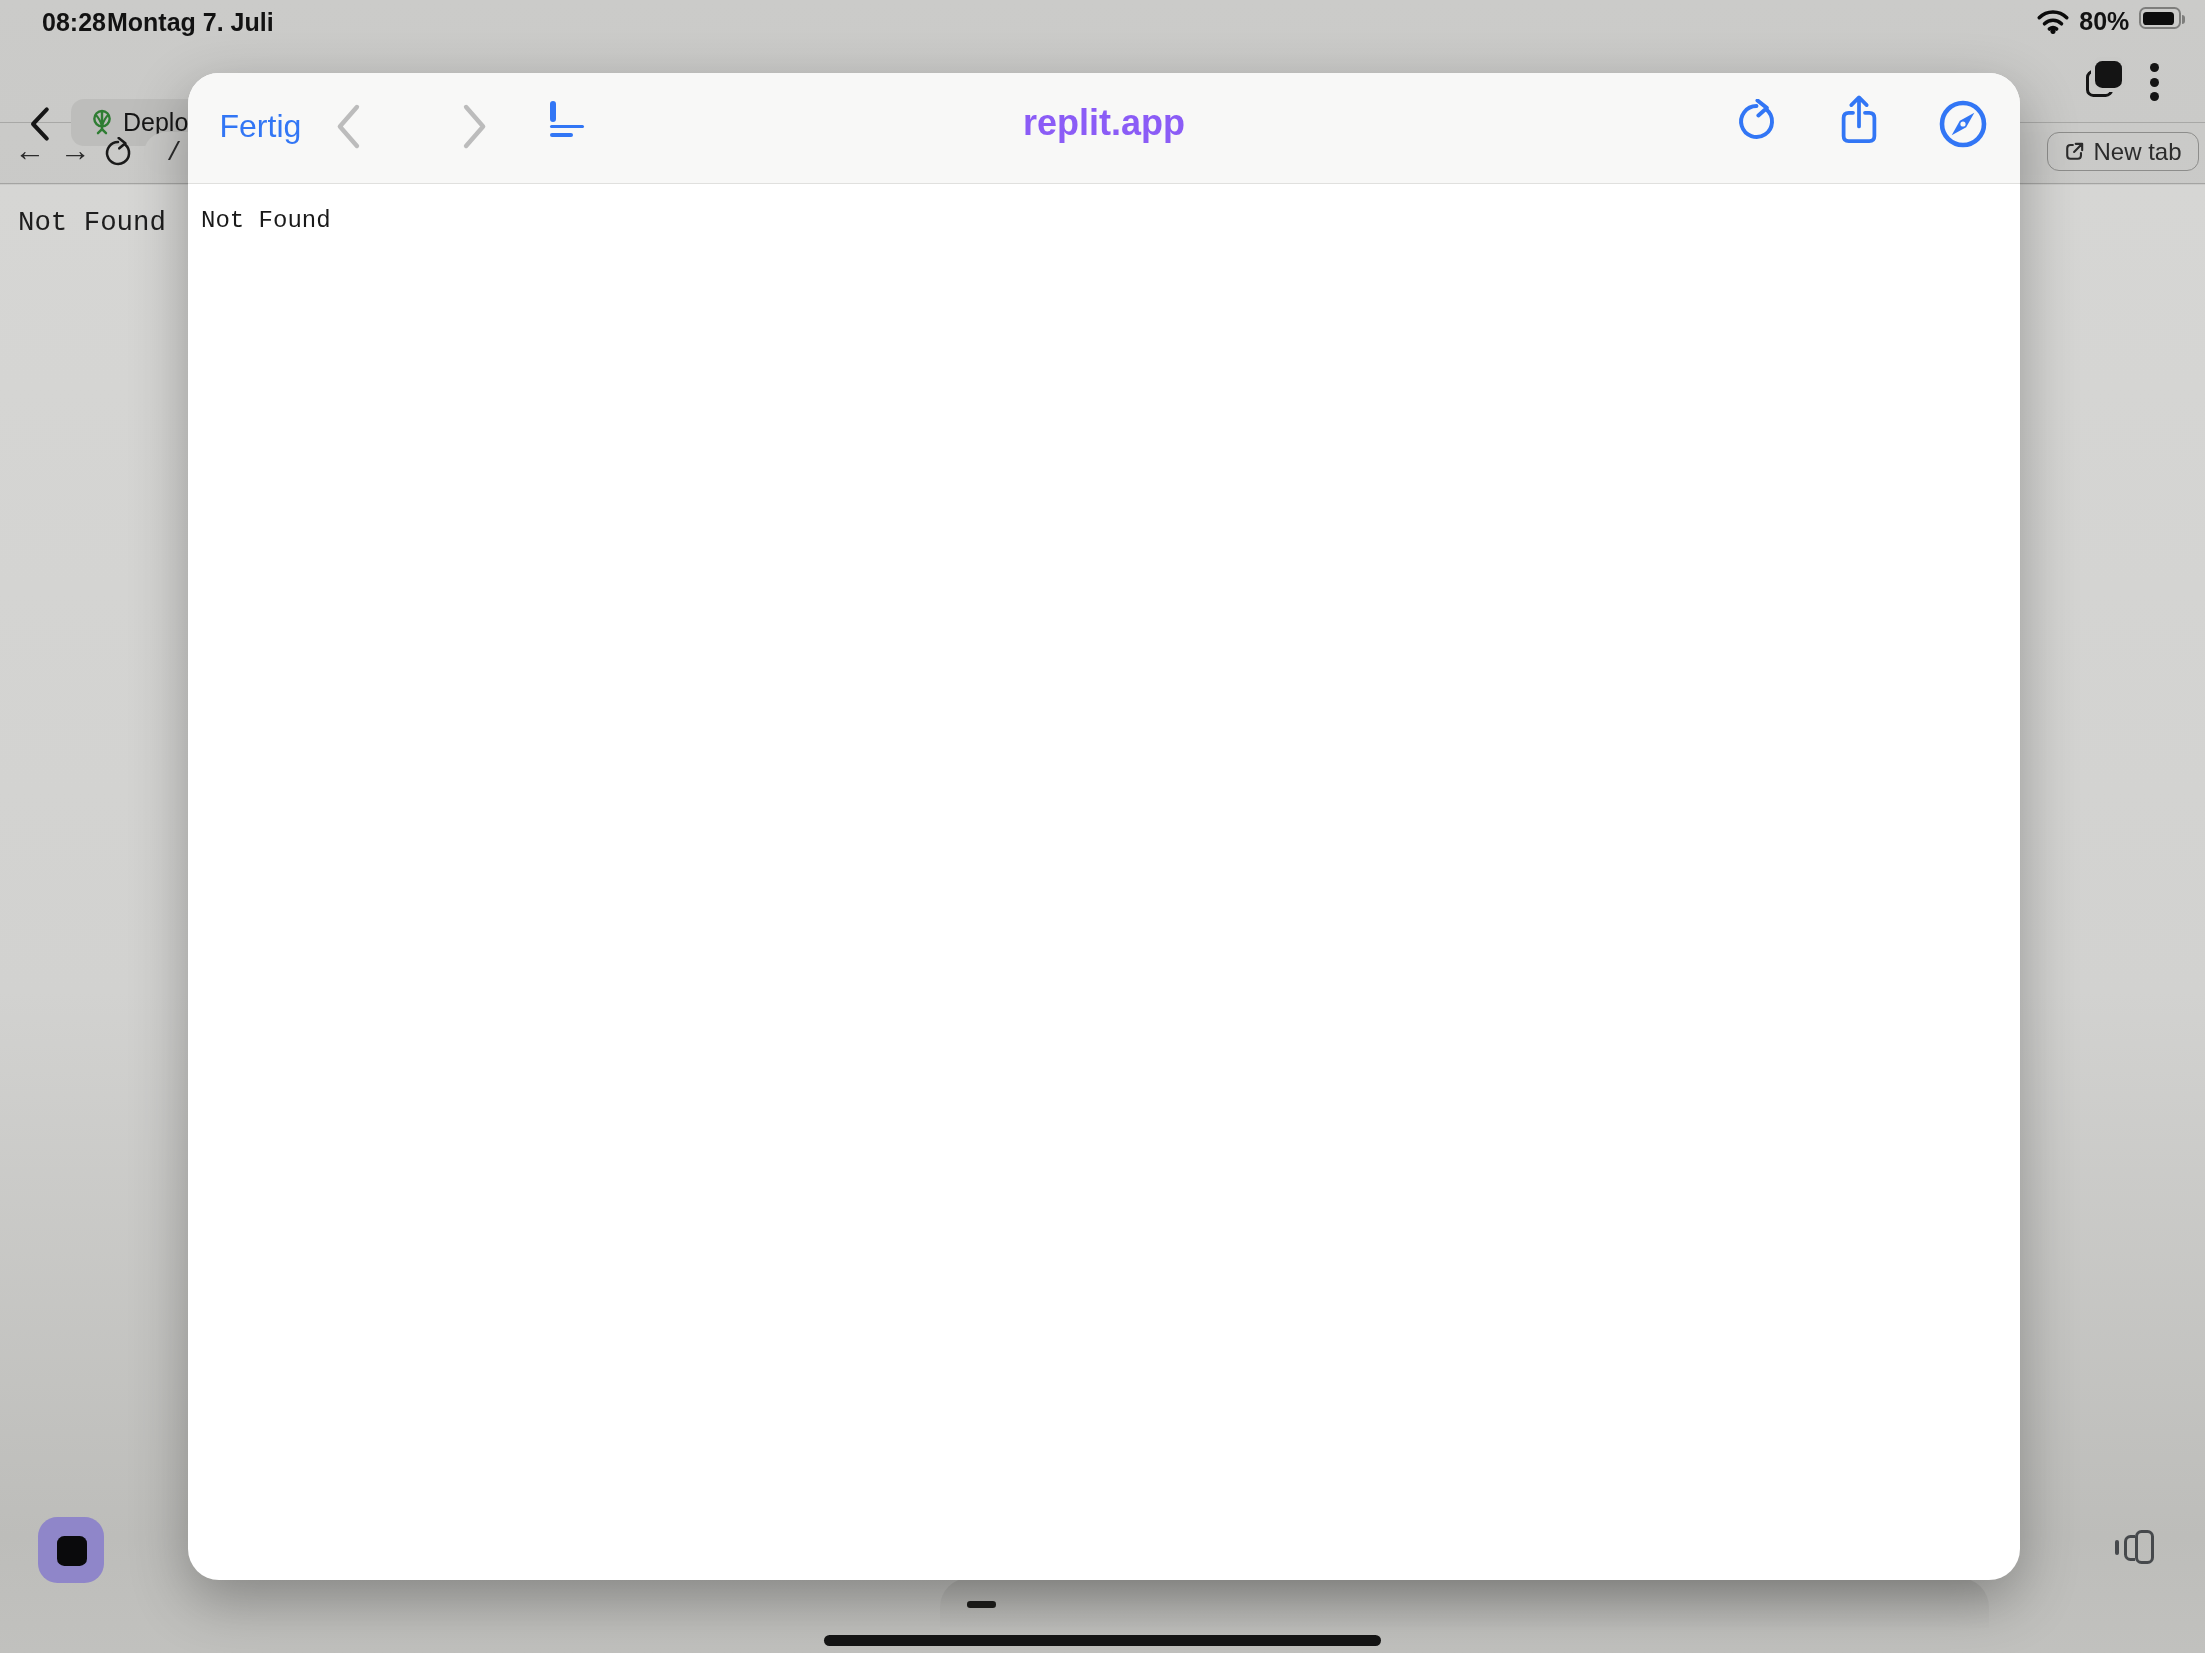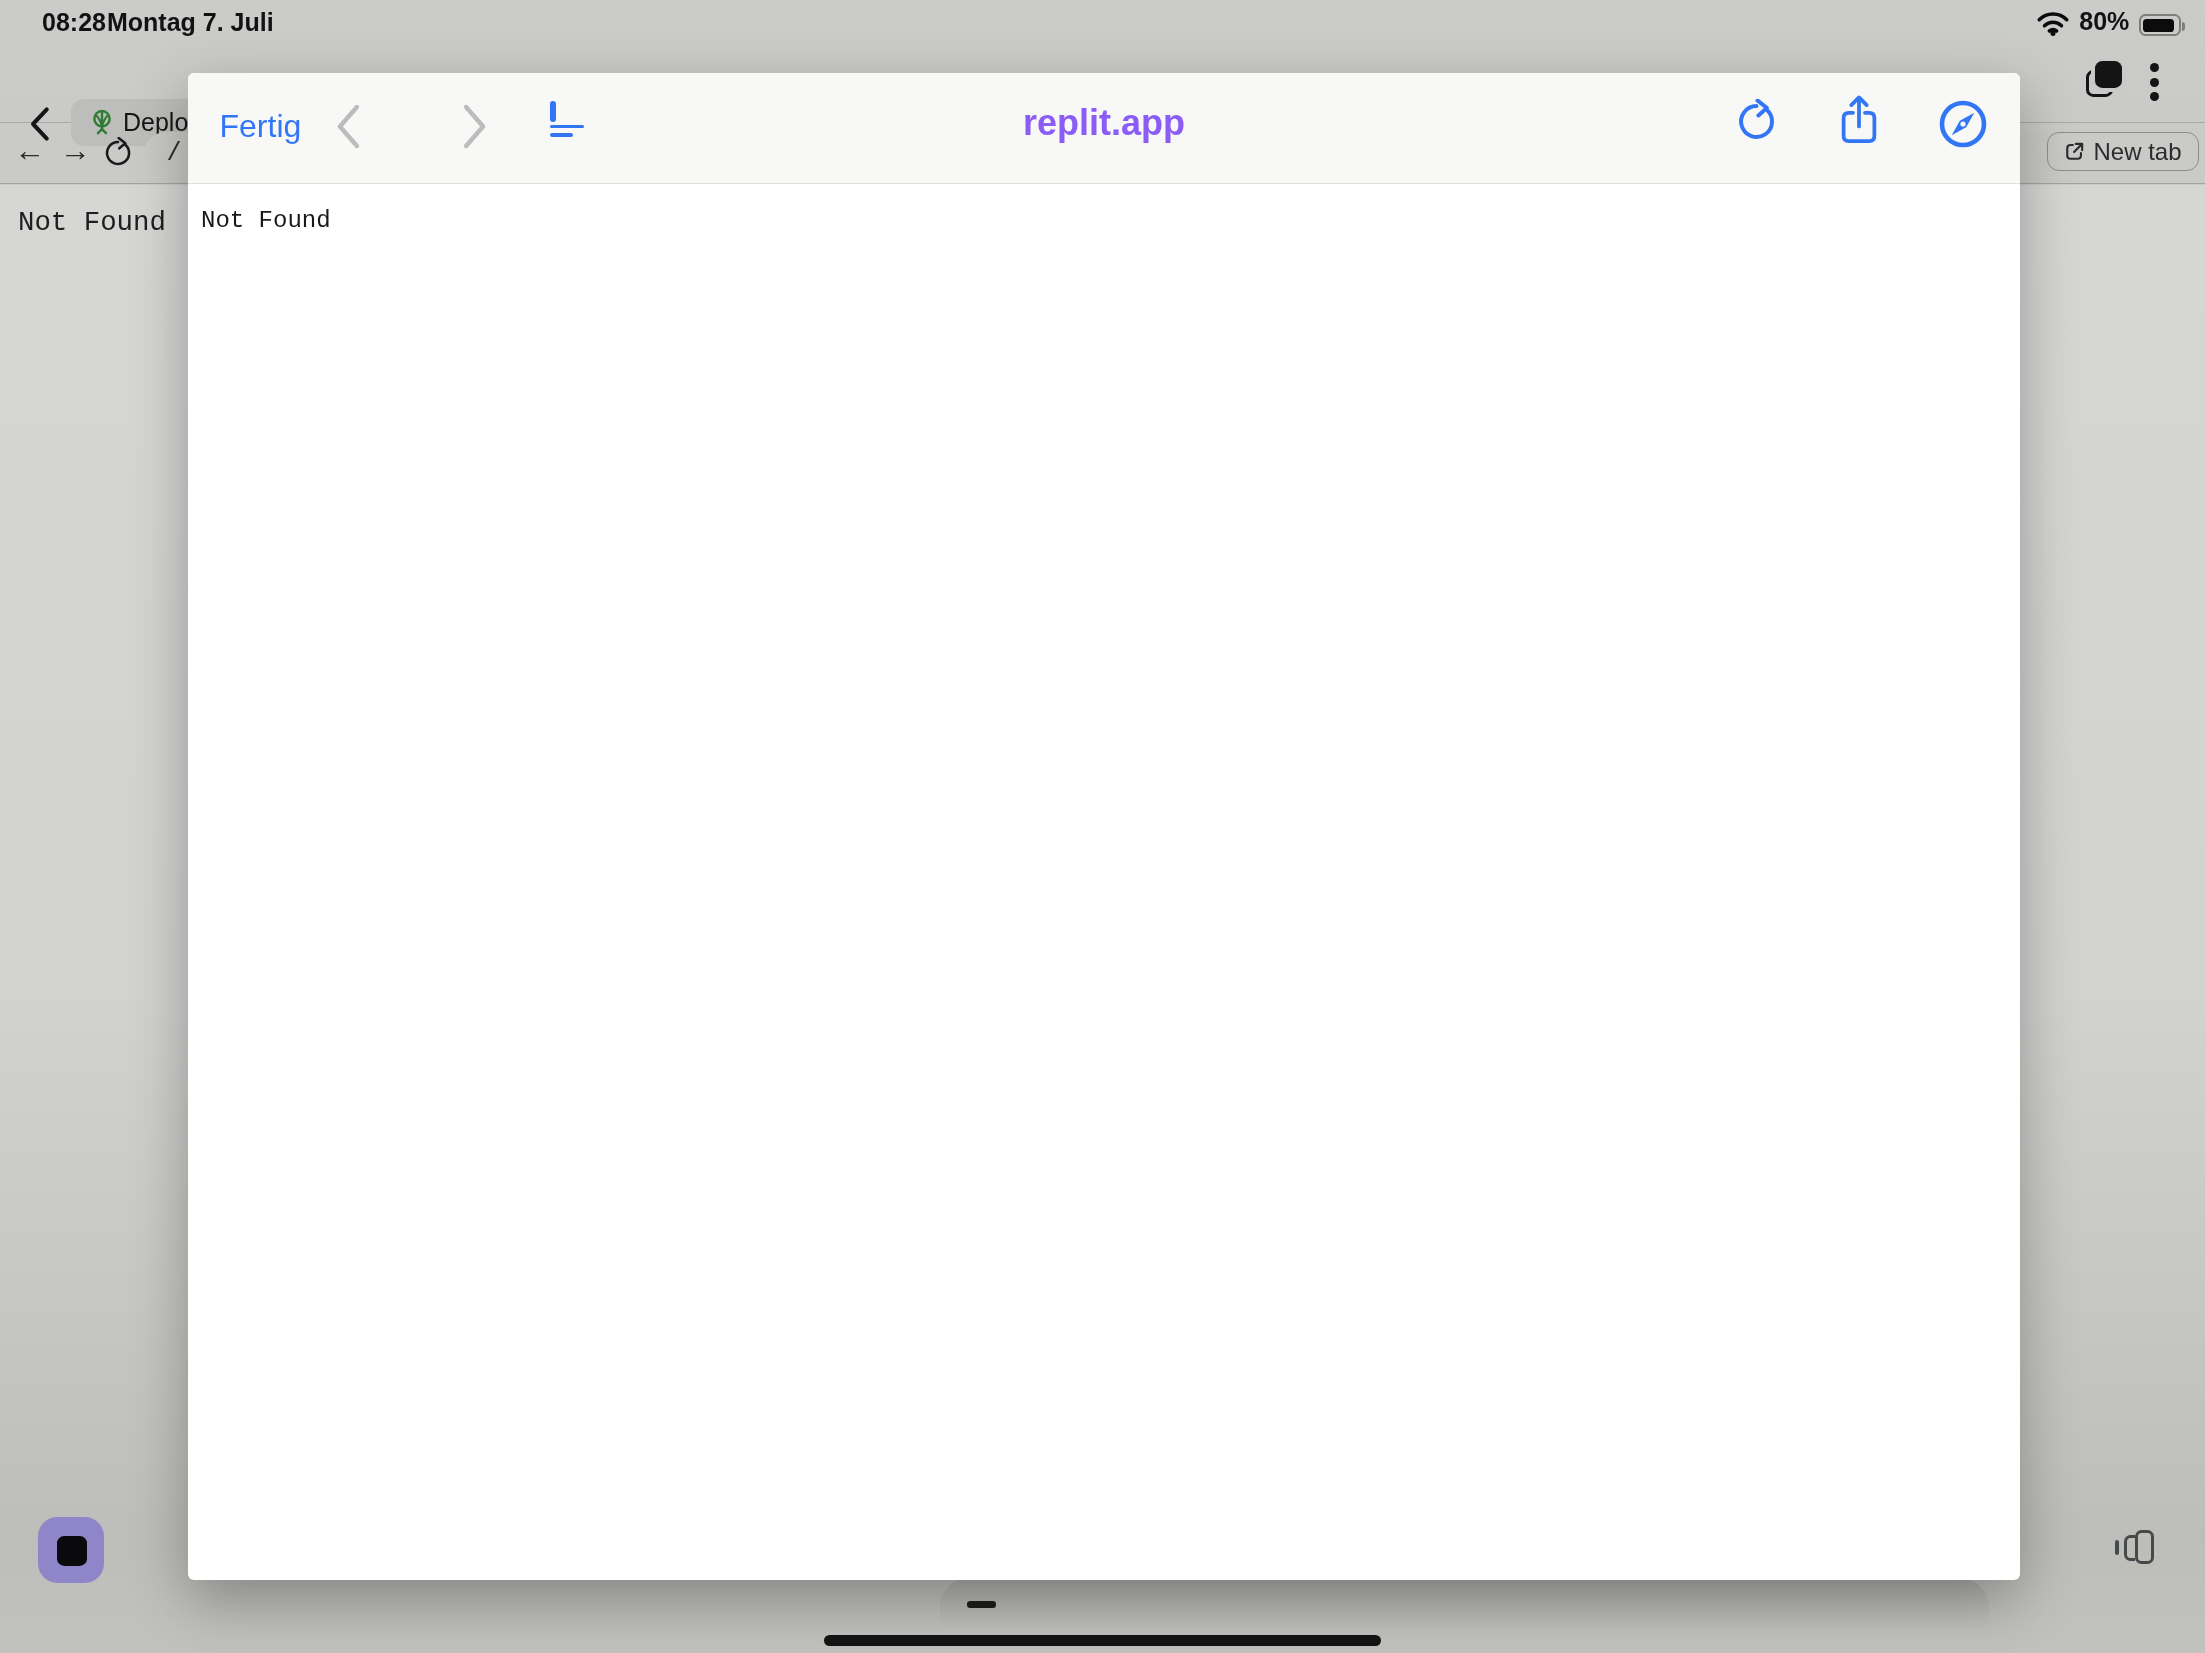--- a/index.html
+++ b/index.html
@@ -6,21 +6,21 @@
   html,body { width:2205px; height:1653px; overflow:hidden; }
   body { font-family:"Liberation Sans", sans-serif; }
   .screen {
     position:relative; width:2205px; height:1653px;
     background:linear-gradient(180deg,#cbcbc9 0%,#c6c6c4 40%,#c3c3c0 75%,#bfbfbc 100%);
   }
   
   .statusbar { position:absolute; left:0; top:0; width:100%; height:42px; }
   .sb-time { position:absolute; left:42px; top:8px; font-size:25px; font-weight:700; color:#121212; }
   .sb-date { position:absolute; left:107px; top:8px; font-size:25px; font-weight:700; color:#121212; }
-  .sb-right { position:absolute; right:24px; top:7.3px; display:flex; align-items:flex-end; gap:9.7px; }
+  .sb-right { position:absolute; right:24px; top:7.3px; display:flex; align-items:flex-start; gap:9.7px; }
   .sb-batt-pct { font-size:25px; font-weight:600; color:#121212; }
   .battery { position:relative; width:42px; height:22px; border:2px solid rgba(0,0,0,.38); border-radius:6.5px; }
   .battery .fill { position:absolute; left:2.4px; top:2.4px; bottom:2.4px; width:80%; background:#0c0c0c; border-radius:3.6px; }
   .battery .cap { position:absolute; right:-5.7px; top:6px; width:3.2px; height:9px; background:rgba(0,0,0,.38); border-radius:0 3.2px 3.2px 0; }
   
   .tabrow { position:absolute; left:0; top:42px; width:100%; height:81px; border-bottom:1.2px solid #a8a8a6; }
   .back-chev { position:absolute; left:29px; top:64px; }
   .deploy-tab { position:absolute; left:71px; top:57px; height:47px; padding:0 18px;
     background:#bdbdbb; border-radius:13px; display:flex; align-items:center; gap:8px; }
   .deploy-tab .lbl { font-size:25px; color:#161616; }
@@ -48,21 +48,21 @@
     background:#8f86c9; }
   .dock-app .inner { position:absolute; left:18.6px; top:18.6px; width:30px; height:30px; border-radius:7.3px; background:#0a0a0c; }
   .multitask { position:absolute; left:2113px; top:1528px; width:48px; height:40px; }
   .mt-bar { position:absolute; left:1.6px; top:12px; width:4px; height:15.3px; border-radius:2.4px; background:#46494c; }
   .mt-bracket { position:absolute; left:10.5px; top:6.5px; width:11.3px; height:26px;
     border:3.6px solid #46494c; border-right:none; border-radius:6.5px 0 0 6.5px; }
   .mt-rect { position:absolute; left:22px; top:2.4px; width:19.4px; height:34px; border:3.6px solid #46494c; border-radius:6.5px; }
   .mini-dash { position:absolute; left:967px; top:1601px; width:29px; height:7.3px; border-radius:3.2px; background:#1d1d1b; }
   .home-bar { position:absolute; left:824px; top:1635px; width:557px; height:11.3px; border-radius:6.5px; background:#151515; }
   
-  .sheet { position:absolute; left:188px; top:73px; width:1832px; height:1507px; border-radius:6px;
+  .sheet { position:absolute; left:188px; top:73px; width:1832px; height:1507px; border-radius:31px;
     background:#fff; box-shadow:0 20px 57px rgba(0,0,0,.30); overflow:hidden; z-index:10; }
   .sheet-header { position:relative; width:100%; height:111px; background:#f8f8f7; border-bottom:1.6px solid #e0e0de; }
   .done-btn { position:absolute; left:31.5px; top:35px; font-size:32px; color:#3276f5; background:none; border:none;
     font-family:"Liberation Sans", sans-serif; }
   .hchev { position:absolute; top:30px; }
   .hchev.back { left:147px; }
   .hchev.fwd  { left:274px; }
   .reader-icon { position:absolute; left:362px; top:31px; width:34px; height:42px; }
   .reader-icon .box { width:34px; height:22px; border:3.6px solid #3276f5; border-radius:7.3px; }
   .reader-icon .l1 { margin-top:5.7px; width:34px; height:3.6px; border-radius:2.4px; background:#3276f5; }

